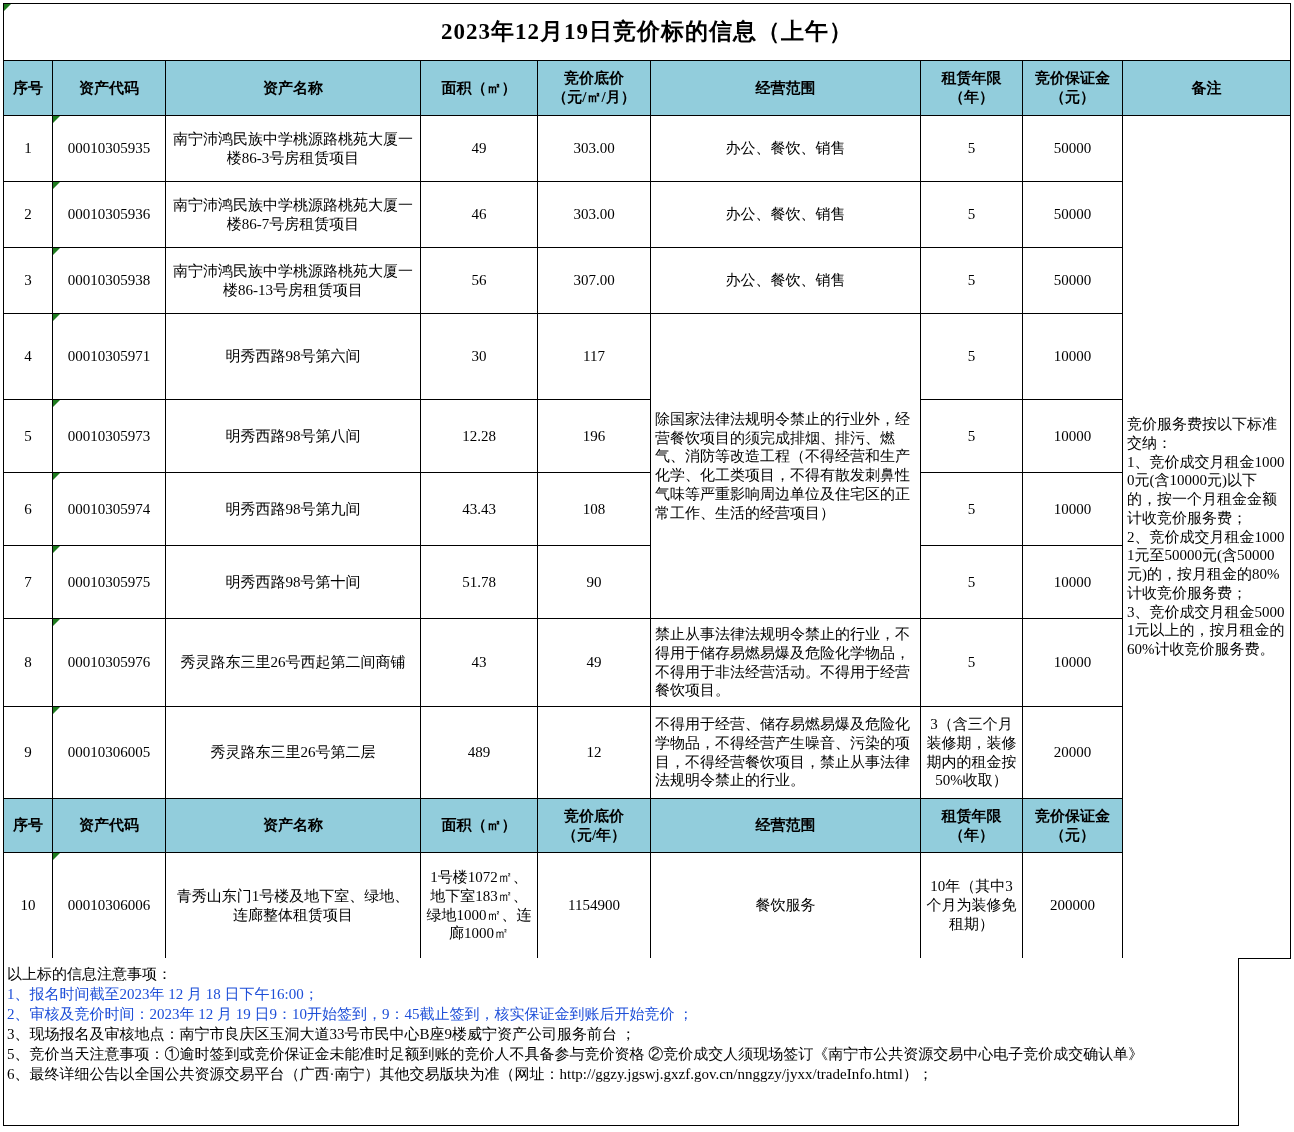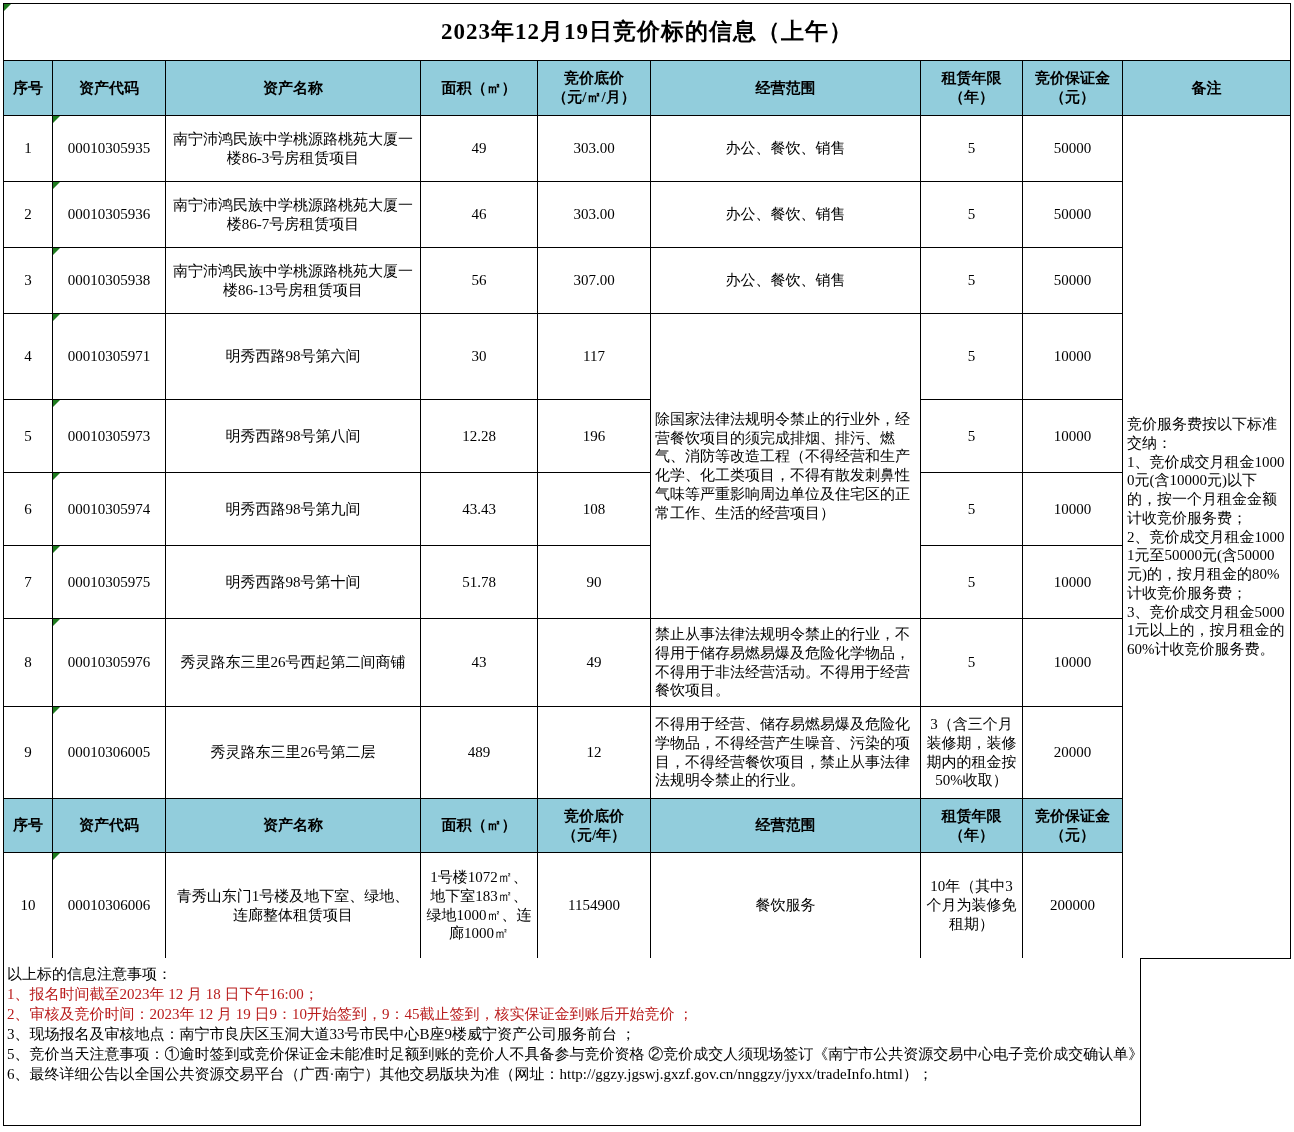--- a/index.html
+++ b/index.html
@@ -16,27 +16,27 @@
   }
   th { background:#92cddc; font-weight:bold; white-space:pre-line; }
   .title-cell { font-size:23px; font-weight:bold; letter-spacing:1px; }
   .left  { text-align:left; }
   .preline { white-space:pre-line;margin-left:8px; }
   .flag {
     position:absolute; top:0; left:0; width:0; height:0;
     border-left:7px solid #1e7b1e; border-bottom:7px solid transparent;
   }
   .notes {
-    position:absolute; left:3px; top:958px; width:1138px; height:168px;
+    position:absolute; left:3px; top:958px; width:1236px; height:168px;
     box-sizing:border-box; border-left:1px solid #000; border-right:1px solid #000;
     border-bottom:1px solid #000; padding:6px 3px 4px 3px; font-size:15px;
     background:#fff;
   }
   .note-line { line-height:20px; white-space:nowrap; overflow:hidden; }
-  .red { color:#b91c1c; }
+  .red { color:#1d4ed8; }
 </style>
 </head>
 <body>
 
 <div class="sheet">
   <table>
     <colgroup>
       <col style="width:49px">
         <col style="width:113px">
         <col style="width:255px">

